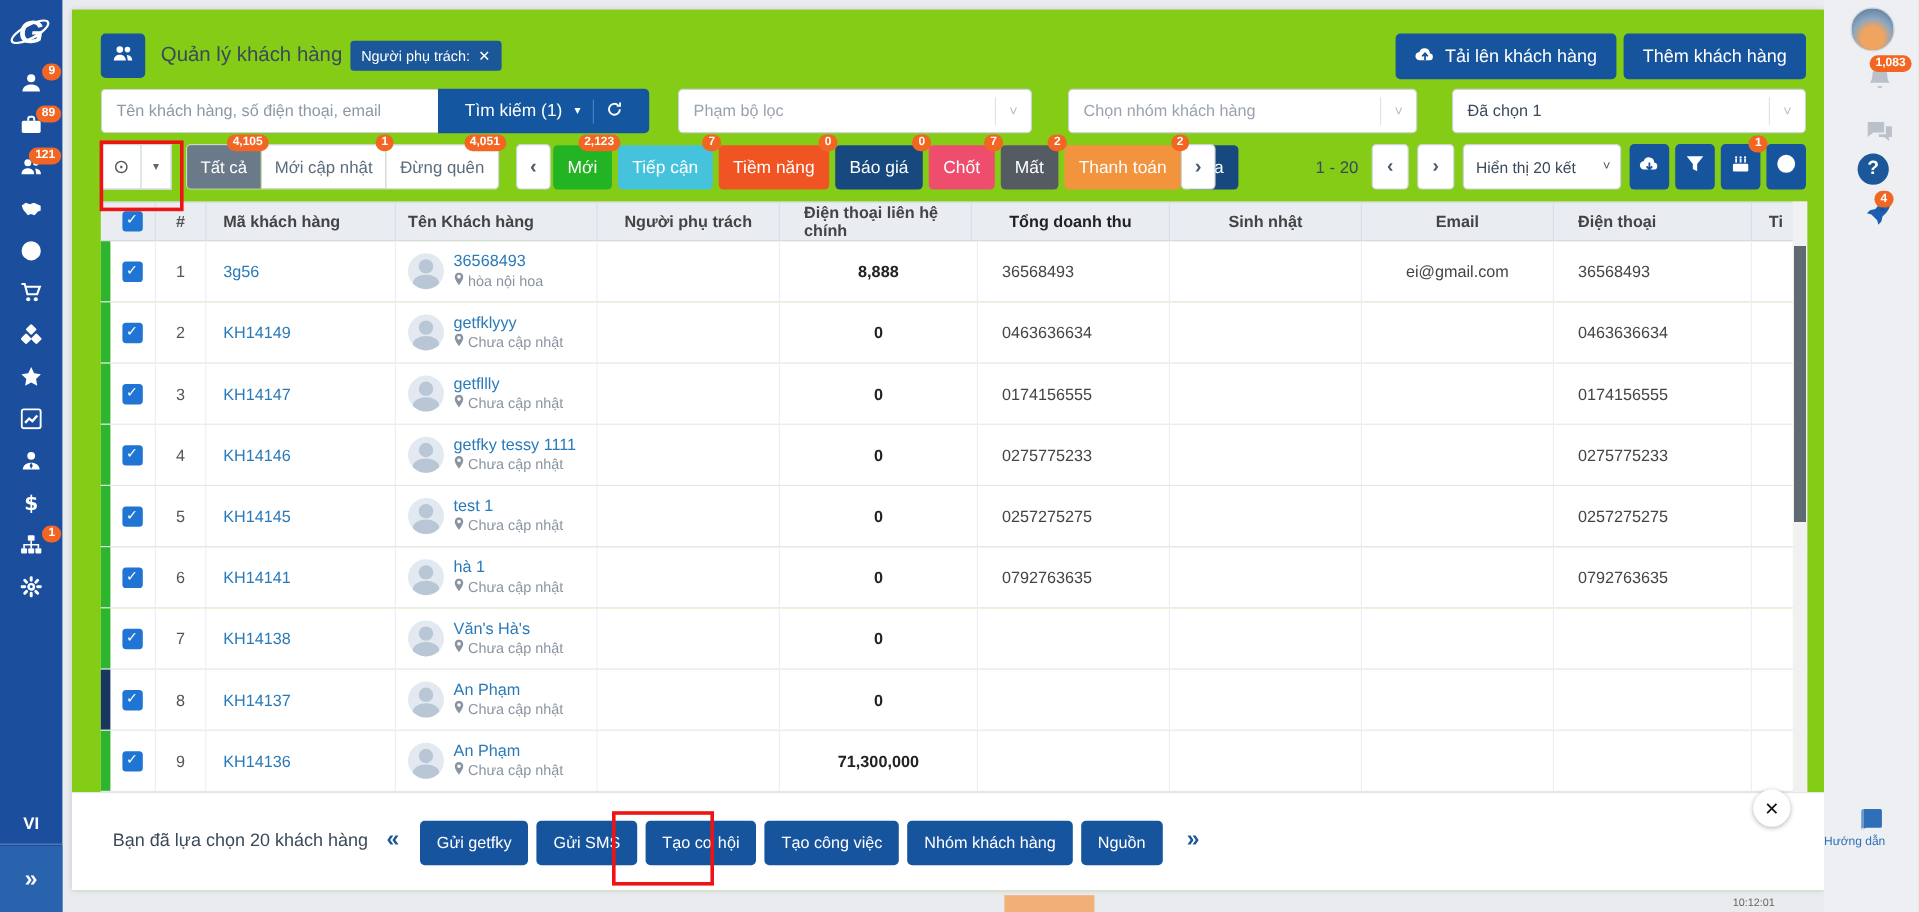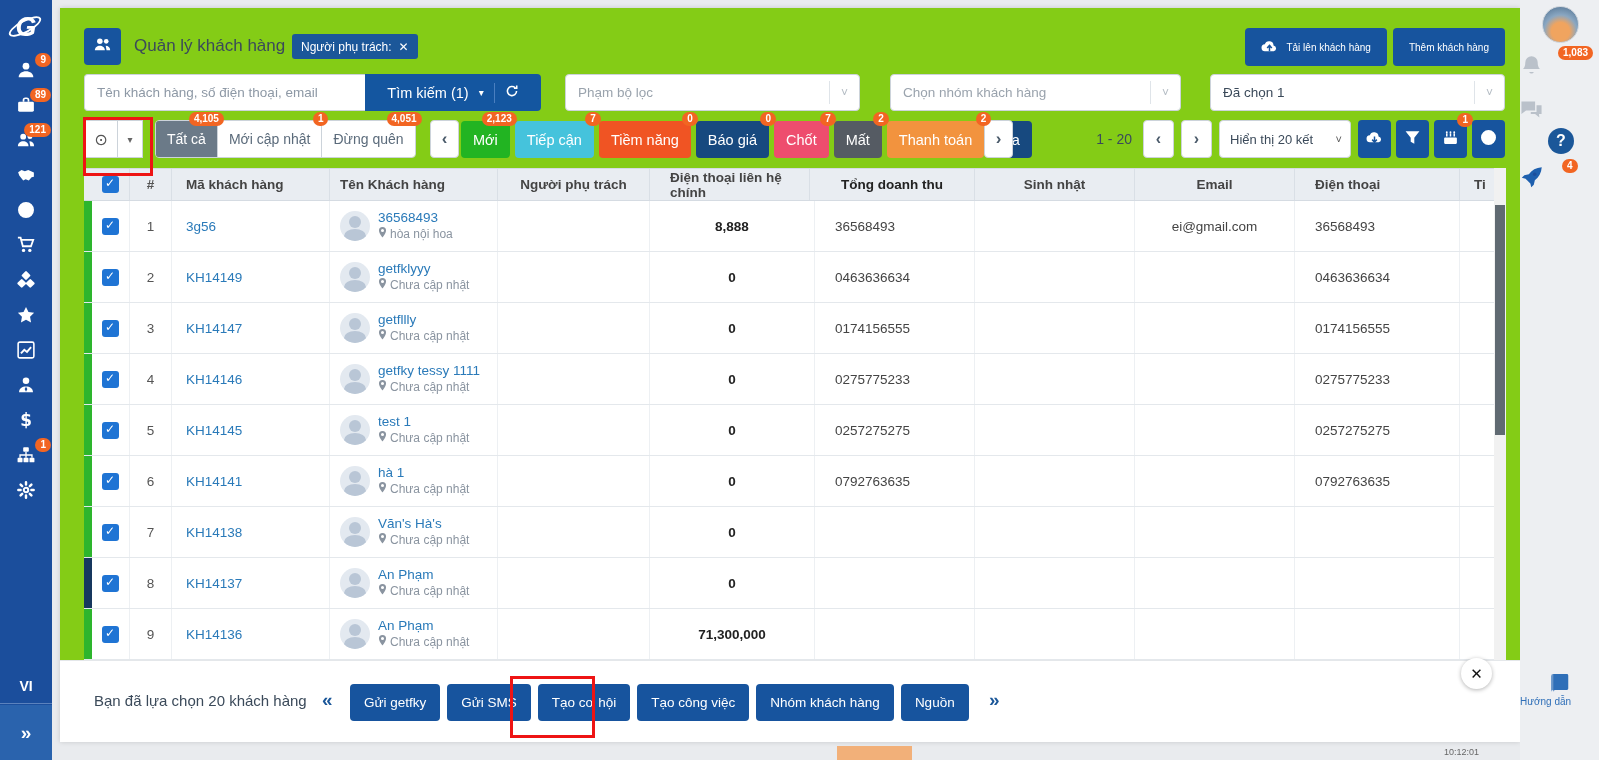--- a/index.html
+++ b/index.html
@@ -17,39 +17,39 @@
   .badge { position:absolute; background:#f26522; color:#fff; font-size:10px; font-weight:bold; border-radius:9px; padding:1px 5px; line-height:12px; }
   .sb-item .badge { top:-1px; right:1px; }
   .sb-vi { position:absolute; bottom:66px; width:52px; text-align:center; color:#fff; font-size:14px; font-weight:bold; }
   .sb-divider { position:absolute; bottom:56px; left:0; width:52px; border-top:1px solid #5b82bd; }
   .sb-expand { position:absolute; bottom:0; width:52px; height:55px; background:#2a63ad; color:#fff; display:flex; align-items:center; justify-content:center; font-size:19px; font-weight:bold; cursor:pointer; }
 
   
   #rail { position:absolute; right:0; top:0; width:79px; height:760px; background:#edeff2; z-index:5; }
   .rail-avatar { position:absolute; top:6px; left:22px; width:37px; height:37px; border-radius:50%;
     background:radial-gradient(circle at 50% 70%, #f0a45f 0 30%, #8aa7c2 55%, #4a6b8a 100%); border:1px solid #cfd5dc; cursor:pointer; }
-  .rail-item { position:absolute; left:0; width:58px; display:flex; justify-content:flex-start; cursor:pointer; }
+  .rail-item { position:absolute; left:0; width:58px; display:flex; justify-content:flex-end; cursor:pointer; }
   .rail-item svg { width:23px; height:23px; fill:#bac1ca; }
   .rail-bell-badge { position:absolute; top:-8px; left:38px; }
   .rail-help { position:absolute; top:128px; left:28px; width:26px; height:26px; border-radius:50%; background:#1b5799; color:#fff; font-weight:bold; font-size:16px; display:flex; align-items:center; justify-content:center; cursor:pointer; }
   .rail-rocket svg { fill:#1d5fae; }
   .rail-guide { position:absolute; top:672px; left:0; width:79px; text-align:left; color:#2f6fb8; font-size:10px; cursor:pointer; }
   .rail-guide svg { width:22px; height:22px; fill:#2f6fb8; display:block; margin:0 auto 2px; }
 
   
   #card { position:absolute; left:60px; top:8px; width:1460px; height:734px; background:#84cc16; box-shadow:0 0 5px rgba(0,0,0,.15); }
 
   .module-btn { position:absolute; left:24px; top:20px; width:37px; height:37px; background:#17549e; border-radius:4px; display:flex; align-items:center; justify-content:center; cursor:pointer; }
   .module-btn svg { width:20px; height:20px; fill:#fff; }
   .page-title { position:absolute; left:74px; top:28px; font-size:17px; color:#3b4a5a; }
   .filter-chip { position:absolute; left:232px; top:26px; height:25px; background:#1b5799; border-radius:3px; color:#fff; font-size:12px; display:flex; align-items:center; padding:0 9px; gap:7px; }
   .filter-chip .x { font-weight:bold; cursor:pointer; font-size:12px; }
 
   .top-actions { position:absolute; right:15px; top:20px; display:flex; gap:6px; }
-  .btn-primary { background:#17549e; color:#fff; border:none; border-radius:4px; height:38px; padding:0 16px; font-size:10px; font-family:inherit; cursor:pointer; display:flex; align-items:center; gap:8px; }
+  .btn-primary { background:#17549e; color:#fff; border:none; border-radius:4px; height:38px; padding:0 16px; font-size:15px; font-family:inherit; cursor:pointer; display:flex; align-items:center; gap:8px; }
   .btn-primary svg { width:16px; height:16px; fill:#fff; }
 
   .filter-row { position:absolute; left:24px; top:66px; height:37px; display:flex; align-items:center; }
   .search-input { width:281px; height:37px; border:1px solid #ccd3da; border-right:none; border-radius:4px 0 0 4px; padding:0 12px; font-size:13.5px; font-family:inherit; color:#444; }
   .search-input::placeholder { color:#8d98a5; }
   .search-btn { width:176px; height:37px; background:#1456a0; border:none; border-radius:0 4px 4px 0; color:#fff; font-size:14.5px; display:flex; align-items:center; justify-content:center; gap:10px; cursor:pointer; font-family:inherit; }
   .search-btn .sep { width:1px; height:20px; background:#4a7fc0; }
   .search-btn svg { width:15px; height:15px; }
   .select { height:37px; border:1px solid #ccd3da; border-radius:4px; display:flex; align-items:center; justify-content:space-between; padding:0 0 0 12px; font-size:13.5px; color:#9aa3ad; cursor:pointer; background:#fff; }
   .select.dark { color:#3b4a5a; }

